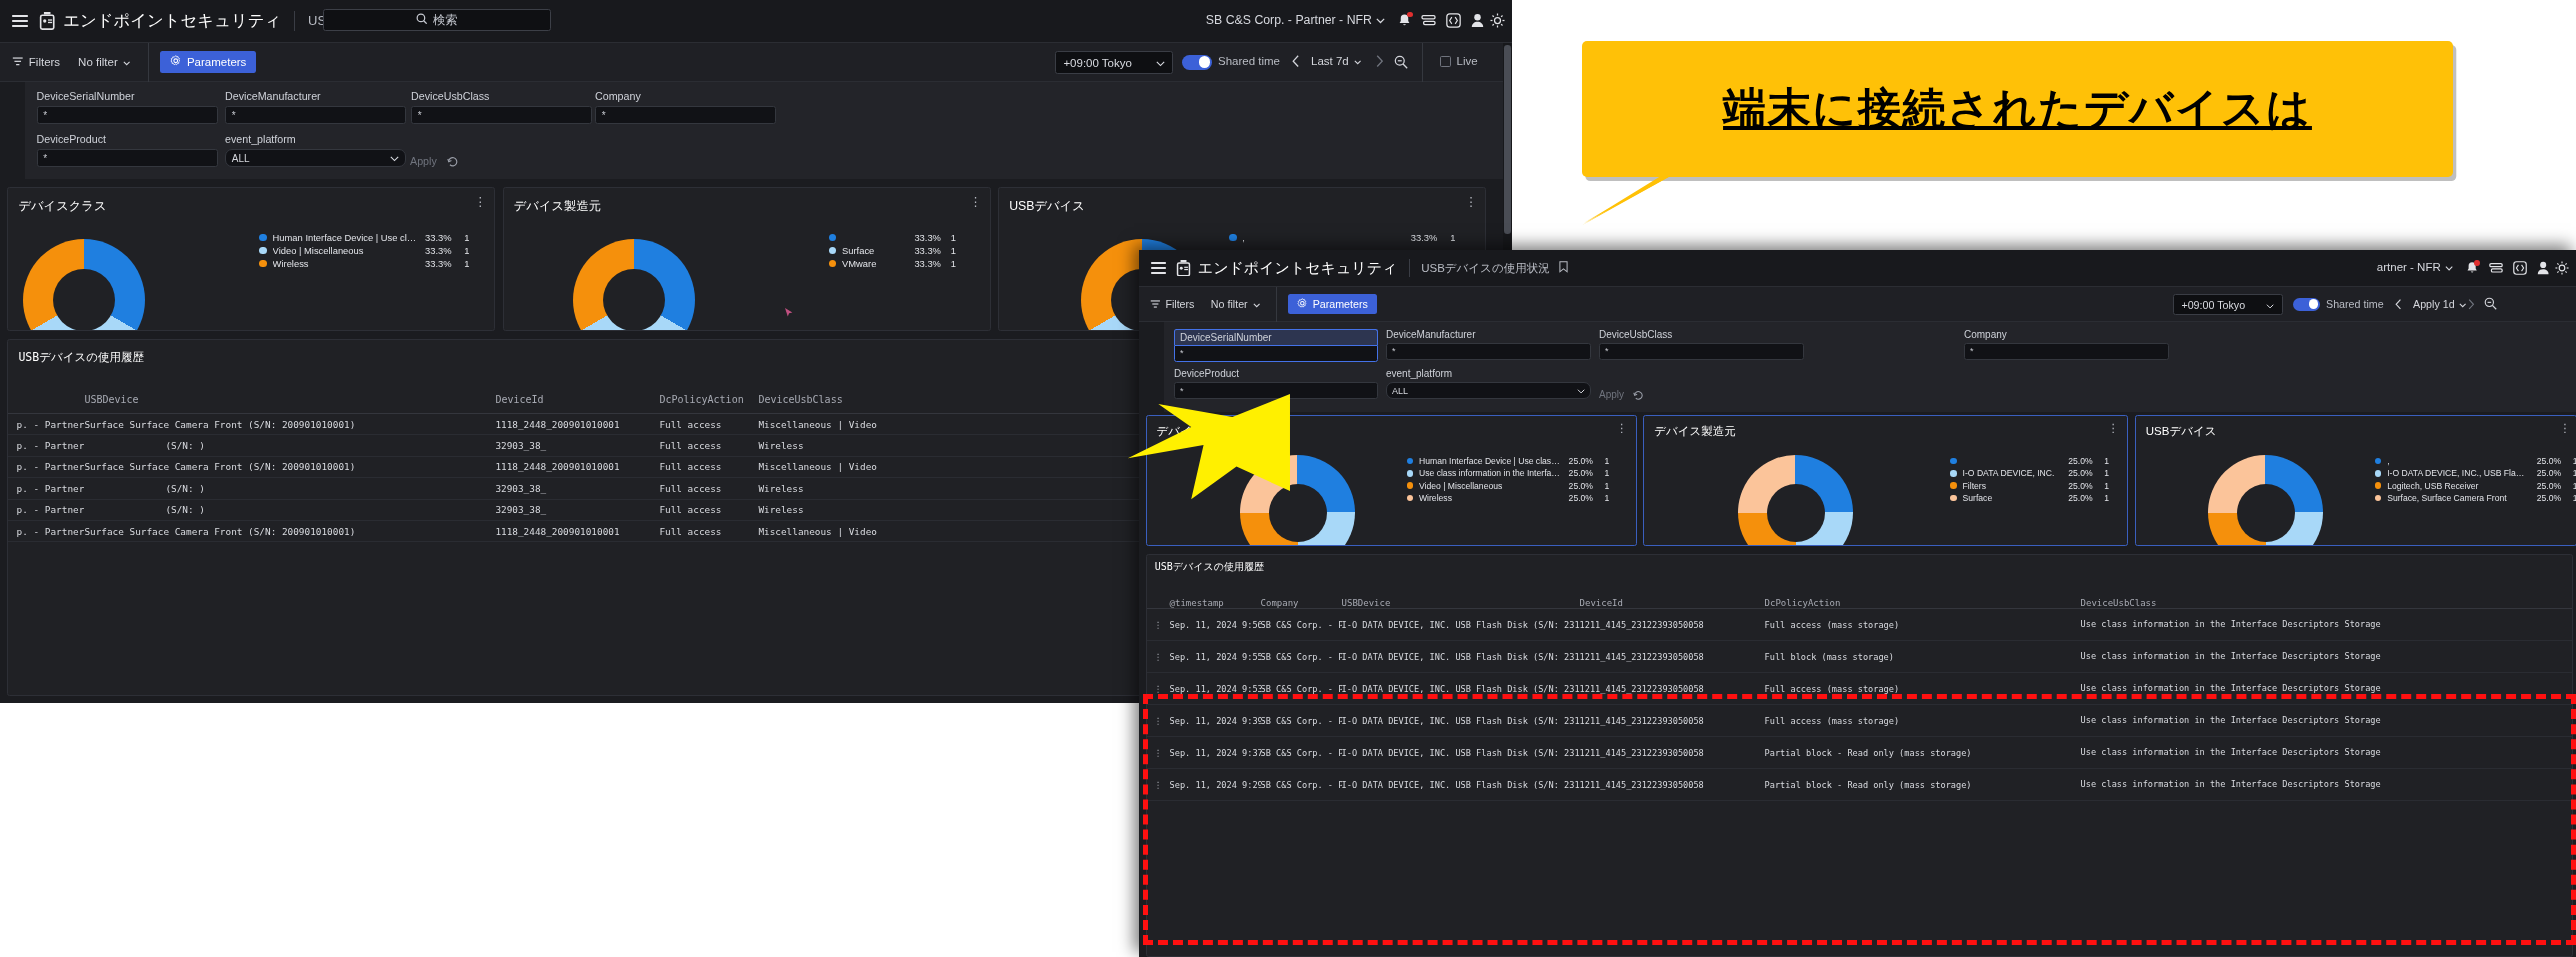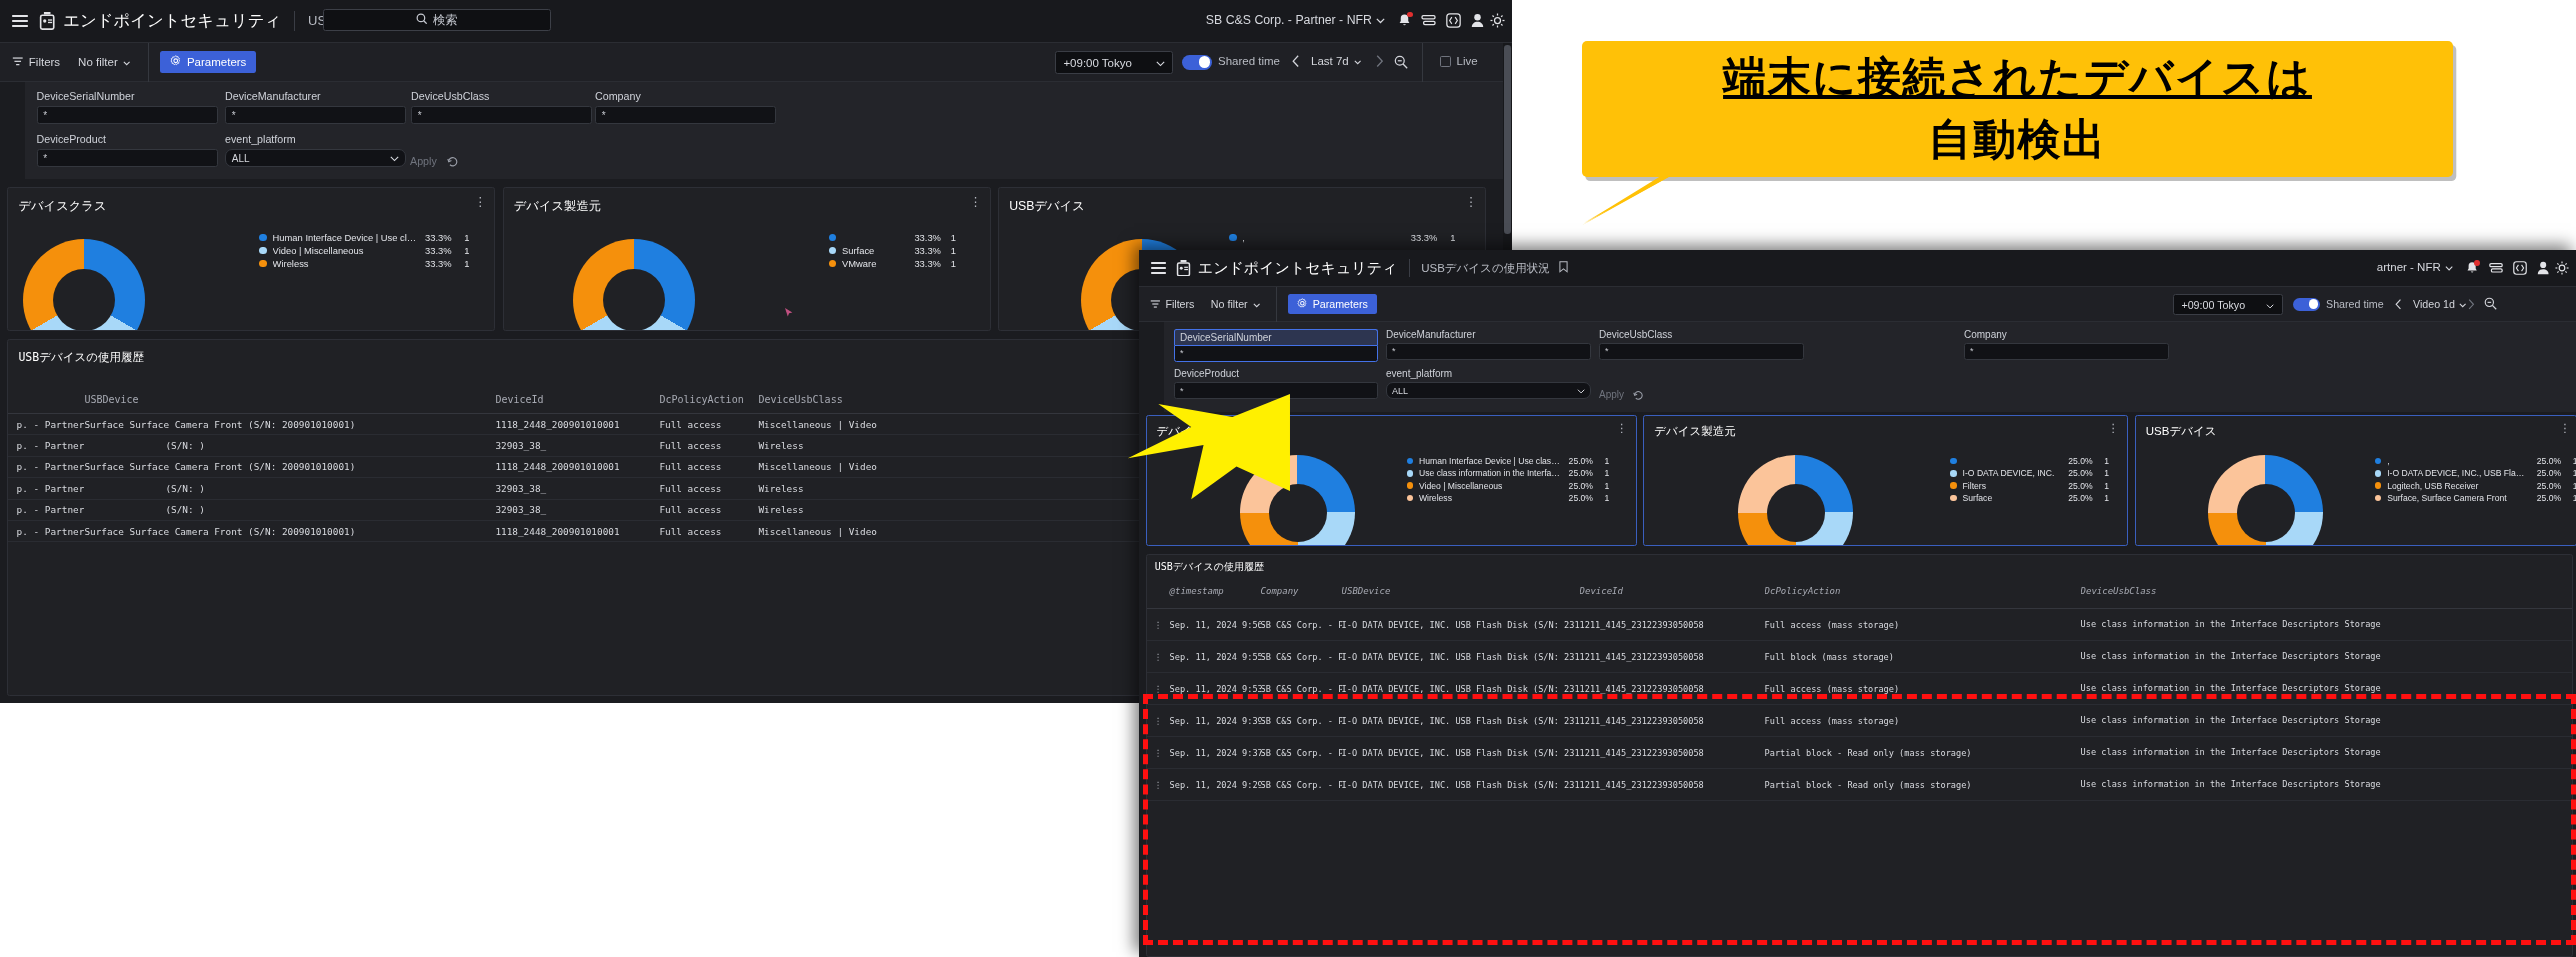--- a/index.html
+++ b/index.html
@@ -545,21 +545,21 @@
       <div style="position:absolute; left:1154px; top:10.7px; width:27px; height:13px;">
         <span class="toggle" style="display:block; width:27px; height:13px;"></span>
       </div>
       <div style="position:absolute; left:1187px; top:10.7px; font-size:10.7px; color:#b9bcc4;">Shared time</div>
       <div style="position:absolute; left:1256px; top:10.7px;">
         <svg width="6.6" height="10.7" viewBox="0 0 9 15">
             <path d="M7.5 1L1.5 7.5 7.5 14" fill="none" stroke="#d4d6dc" stroke-width="1.6"></path>
           </svg>
       </div>
       <div style="position:absolute; left:1274px; top:10.7px; font-size:10.7px; display:flex; align-items:center; gap:4.1px;">
-        <span>Video 1d</span>
+        <span>Apply 1d</span>
         <span><svg width="7.4" height="5" viewBox="0 0 9 6">
               <path d="M1 1l3.5 3.5L8 1" fill="none" stroke="#d4d6dc" stroke-width="1.3"></path>
             </svg></span>
       </div>
       <div style="position:absolute; left:1329px; top:10.7px;">
         <svg width="6.6" height="10.7" viewBox="0 0 9 15">
             <path d="M1.5 1l6 6.5-6 6.5" fill="none" stroke="#70747e" stroke-width="1.6"></path>
           </svg>
       </div>
       <div style="position:absolute; left:1345px; top:10px;">
@@ -723,21 +723,21 @@
         </div>
         <div class="donut" style="left:72px; top:39px; width:115px; height:115px; background:conic-gradient(#1f7fe0 0deg 90deg, #a8d8f8 90deg 180deg, #f5900c 180deg 270deg, #fbc49a 270deg 360deg);">
           <div class="donut-hole" style="left:29px; top:29px; width:58px; height:58px;"></div>
         </div>
       </div>
     </div>
 
     <div class="tpanel" style="position:absolute; left:6.6px; top:304px; width:1427px; height:403px;">
       <div class="ttitle" style="left:8.2px; top:5px; font-size:10px; font-family:'DejaVu Sans Mono','Liberation Mono',monospace;">USBデバイスの使用履歴</div>
 
-      <div class="thead" style="position:absolute; left:0; top:31px; width:100%; height:23px; align-items:flex-start; font-size:9px;font-style:italic;">
+      <div class="thead" style="position:absolute; left:0; top:31px; width:100%; height:23px; align-items:flex-end; font-size:9px;">
         <span class="tcell" style="width:114px; padding-left:23px;">@timestamp</span>
         <span class="tcell" style="width:81px;">Company</span>
         <span class="tcell" style="width:238px;">USBDevice</span>
         <span class="tcell" style="width:185px;">DeviceId</span>
         <span class="tcell" style="width:316px;">DcPolicyAction</span>
         <span class="tcell" style="width:312px;">DeviceUsbClass</span>
       </div>
 
       <div style="position:absolute; left:0; top:54px; width:100%;">
 
@@ -802,21 +802,20 @@
         </div>
 
       </div>
     </div>
   </div>
 
   <div class="redbox" style="left:1143px; top:694px; width:1433px; height:251px;"></div>
 
   <div class="bubble" style="left:1582px; top:41px; width:871px; height:136px; gap:3.3px;">
     <div class="bubble-line" style="font-size:43px;text-decoration:underline;">端末に接続されたデバイスは</div>
-    <div class="bubble-line" style="font-size:43px;">自動検出</div>
   </div>
   <div style="position:absolute; left:1582px; top:176px; width:107px; height:49px;">
     <svg width="107" height="49" viewBox="0 0 130 60">
         <path d="M100 0 L0 60 L108 0 Z" fill="#ffc107"></path>
         <path d="M96 0 L2 58 L106 1 Z" fill="#ffc107"></path>
         <polygon points="104,0 0,58 106,0" fill="#ffc107"></polygon>
       </svg>
   </div>
 
   <div class="arrow" style="left:1113px; top:394px; width:177px; height:107px;">

